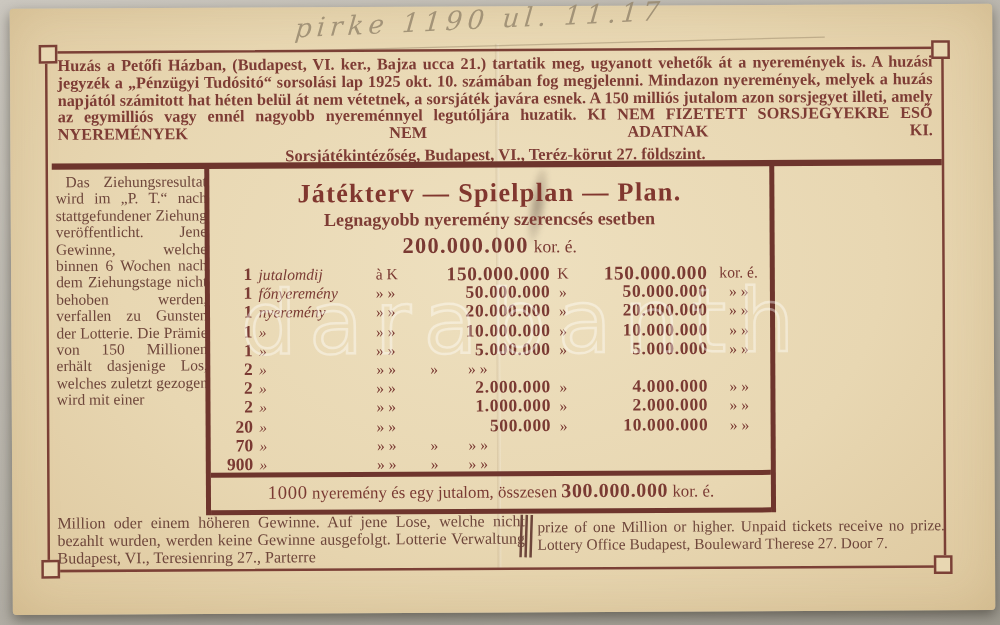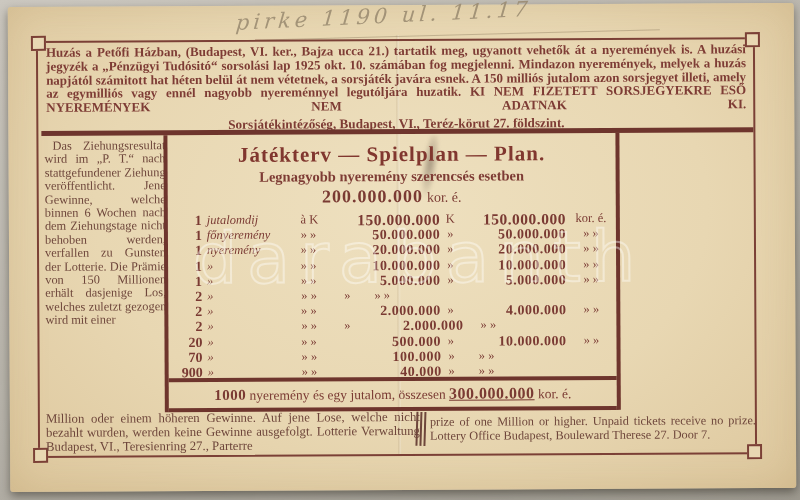--- a/index.html
+++ b/index.html
@@ -88,23 +88,23 @@
   .c-amount{width:104px;text-align:right;font-weight:bold;font-size:14px;letter-spacing:.5px;}
   .c-k{width:20px;text-align:center;font-size:12.5px;}
   .c-total{width:106px;text-align:right;font-weight:bold;font-size:14px;letter-spacing:.5px;}
   .c-tail{width:50px;text-align:center;font-size:12.5px;}
   .prow:nth-of-type(1) .c-amount,.prow:nth-of-type(1) .c-total{font-size:15.5px;}
   .summary-box{
     position:absolute;left:0;right:0;bottom:0;height:26px;line-height:26px;
     border-top:4px solid #6e352d;border-bottom:4px solid #6e352d;
     text-align:center;color:#7a3a33;white-space:nowrap;
   }
-  .sum-count{font-weight:bold;font-size:15px;letter-spacing:.5px;}
+  .sum-count{font-weight:normal;font-size:15px;letter-spacing:.5px;}
   .sum-text{font-size:13.5px;}
-  .sum-amount{font-weight:bold;font-size:16px;letter-spacing:.5px;text-decoration:underline;}
+  .sum-amount{font-weight:bold;font-size:16px;letter-spacing:.5px;}
   .sum-suffix{font-size:13.5px;}
 
   .bottom-left{
     position:absolute;left:36px;top:406px;width:374px;color:#6e463b;
     font-size:12.8px;line-height:1.08;text-align:justify;
   }
   .bottom-right{
     position:absolute;left:420px;top:410px;width:326px;color:#6e463b;
     font-size:12.3px;line-height:1.15;text-align:justify;
   }
@@ -224,49 +224,48 @@
           <span class="c-amount">2.000.000</span>
           <span class="c-k">»</span>
           <span class="c-total">4.000.000</span>
           <span class="c-tail">» »</span>
         </div>
 
         <div class="prow">
           <span class="c-count">2</span>
           <span class="c-label">»</span>
           <span class="c-a">» »</span>
+          <span class="c-amount">1.000.000</span>
           <span class="c-k">»</span>
           <span class="c-total">2.000.000</span>
           <span class="c-tail">» »</span>
         </div>
 
         <div class="prow">
           <span class="c-count">20</span>
           <span class="c-label">»</span>
           <span class="c-a">» »</span>
           <span class="c-amount">500.000</span>
           <span class="c-k">»</span>
           <span class="c-total">10.000.000</span>
           <span class="c-tail">» »</span>
         </div>
 
         <div class="prow">
           <span class="c-count">70</span>
           <span class="c-label">»</span>
           <span class="c-a">» »</span>
-          <span class="c-amount">100.000</span>
           <span class="c-k">»</span>
           <span class="c-tail">» »</span>
         </div>
 
         <div class="prow">
           <span class="c-count">900</span>
           <span class="c-label">»</span>
           <span class="c-a">» »</span>
-          <span class="c-amount">40.000</span>
           <span class="c-k">»</span>
           <span class="c-tail">» »</span>
         </div>
       </div>
 
     <div class="summary-box">
       <span class="sum-count">1000</span><span class="sum-text"> nyeremény és egy jutalom, összesen </span><span class="sum-amount">300.000.000</span><span class="sum-suffix"> kor. é.</span>
     </div>
   </div>
 

